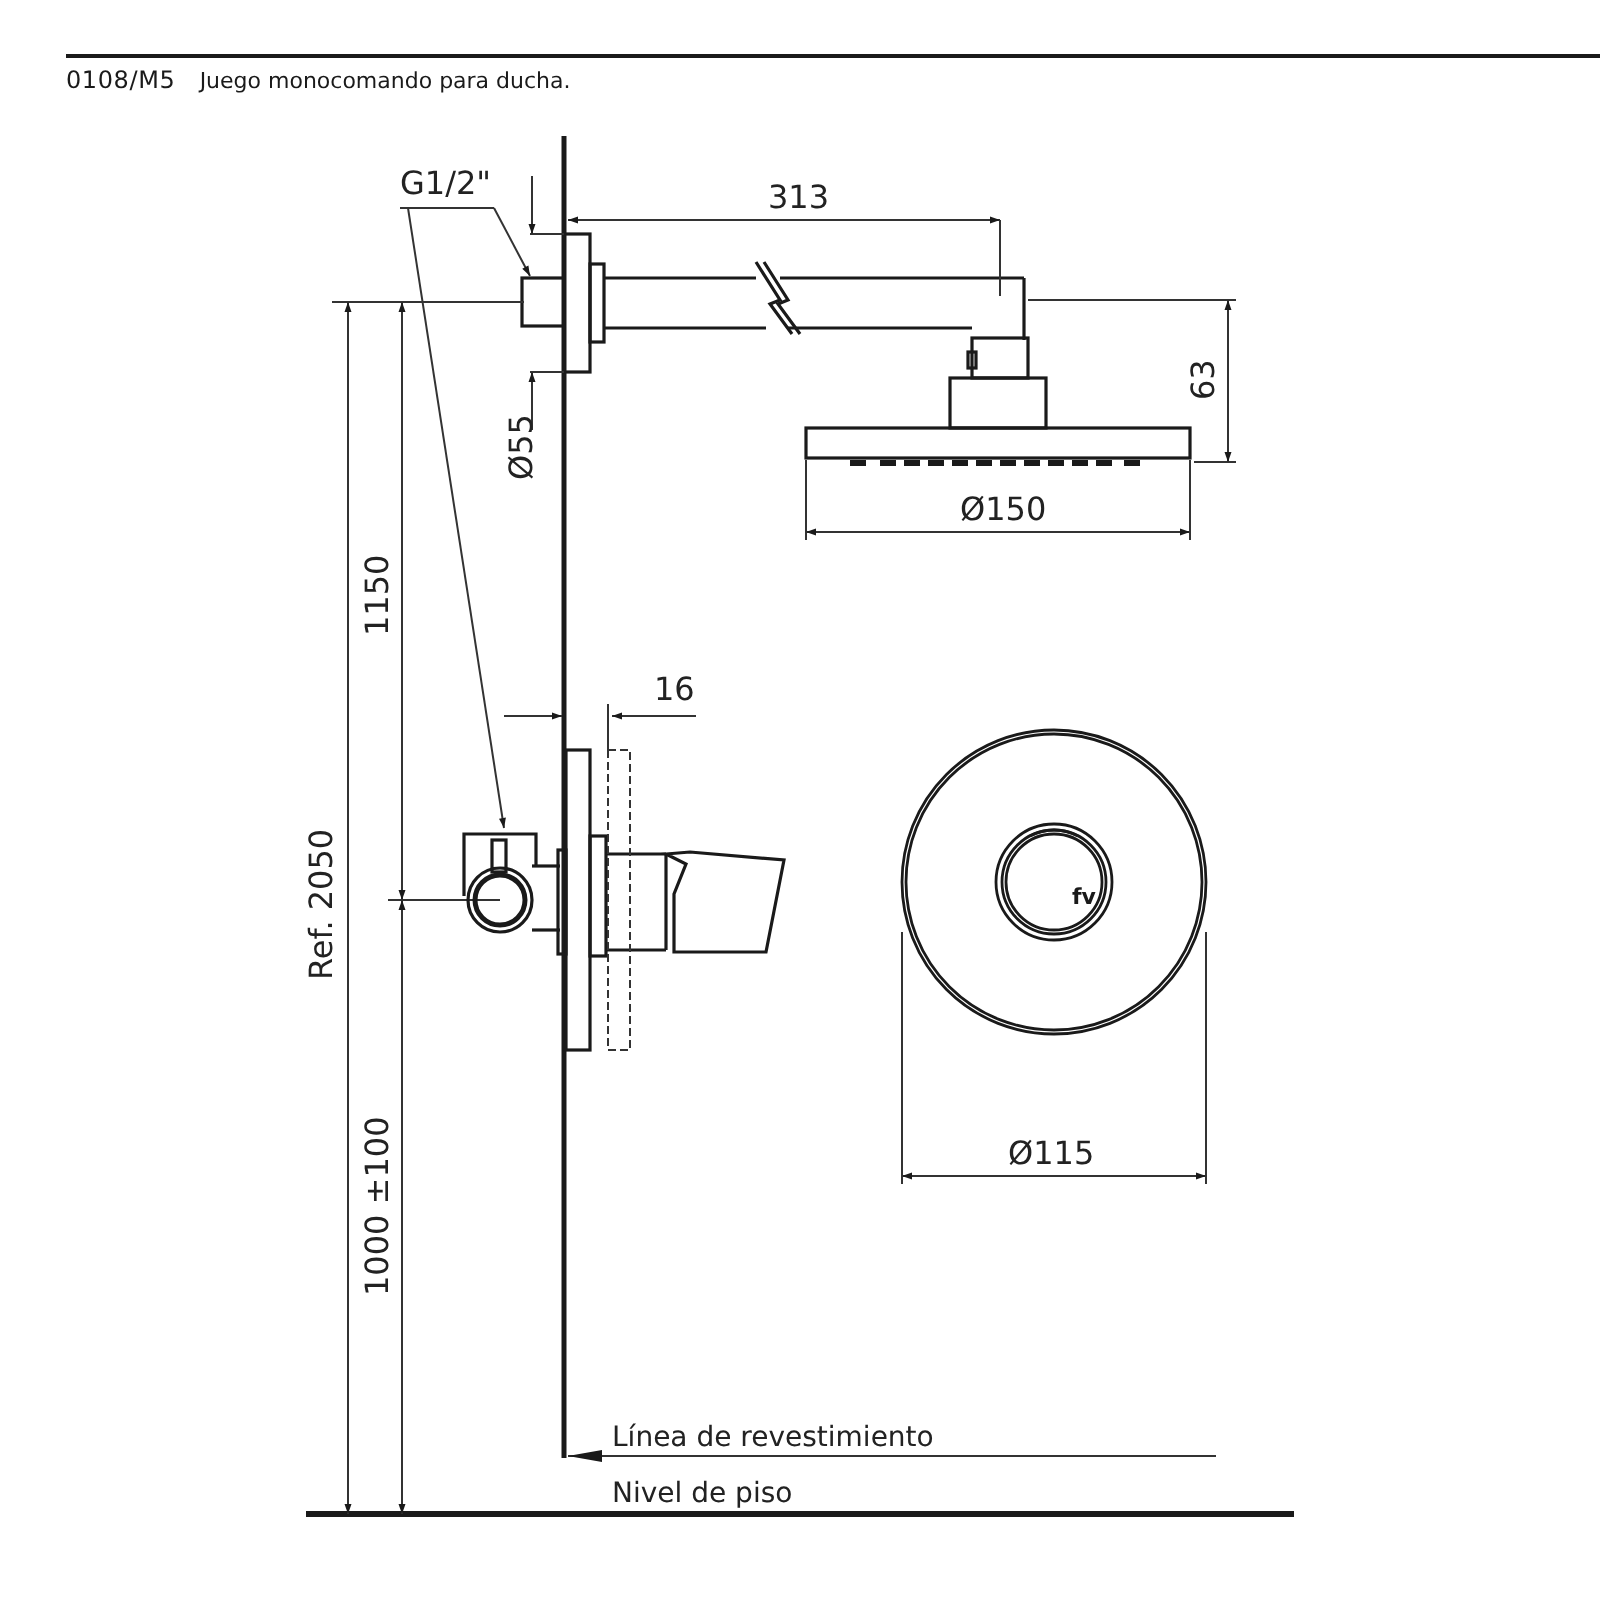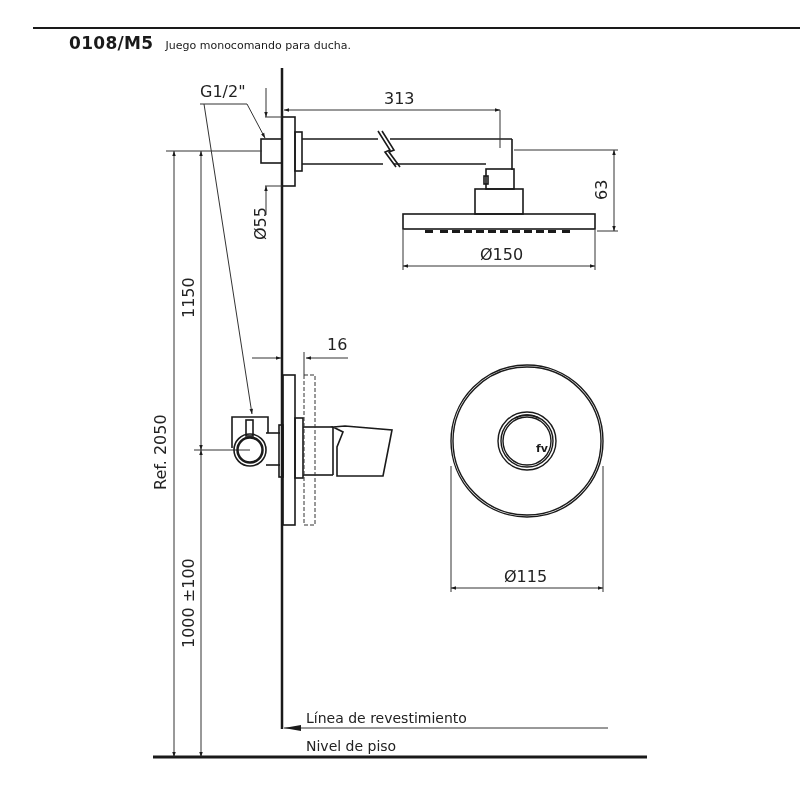--- a/index.html
+++ b/index.html
@@ -1,19 +1,19 @@
 <!DOCTYPE html>
 <html><head>
   <meta charset="utf-8">
   <style>
     html, body { margin: 0; padding: 0; background: #ffffff; }
     body { width: 800px; height: 800px; position: relative; overflow: hidden; font-family: "DejaVu Sans", sans-serif; }
     .header-rule { position: absolute; left: 33px; top: 27px; width: 767px; height: 2px; background: #1a1a1a; }
     .header { position: absolute; left: 33px; top: 33px; font-size: 13px; color: #1a1a1a; white-space: nowrap; }
-    .code { font-weight: bold; font-size: 17px; letter-spacing: 0.3px; margin-right: 8px; margin-left: 36px; }
+    .code { font-weight: normal; font-size: 12px; letter-spacing: 0.3px; margin-right: 8px; }
     .desc { font-size: 11px; }
     svg { position: absolute; left: 0; top: 0; }
     .dim-text { font-family: "DejaVu Sans", sans-serif; font-size: 16px; fill: #222; }
     .label-text { font-family: "DejaVu Sans", sans-serif; font-size: 14px; fill: #222; }
   </style>
 </head>
 <body>
 
 <div class="header-rule"></div>
 <div class="header">

